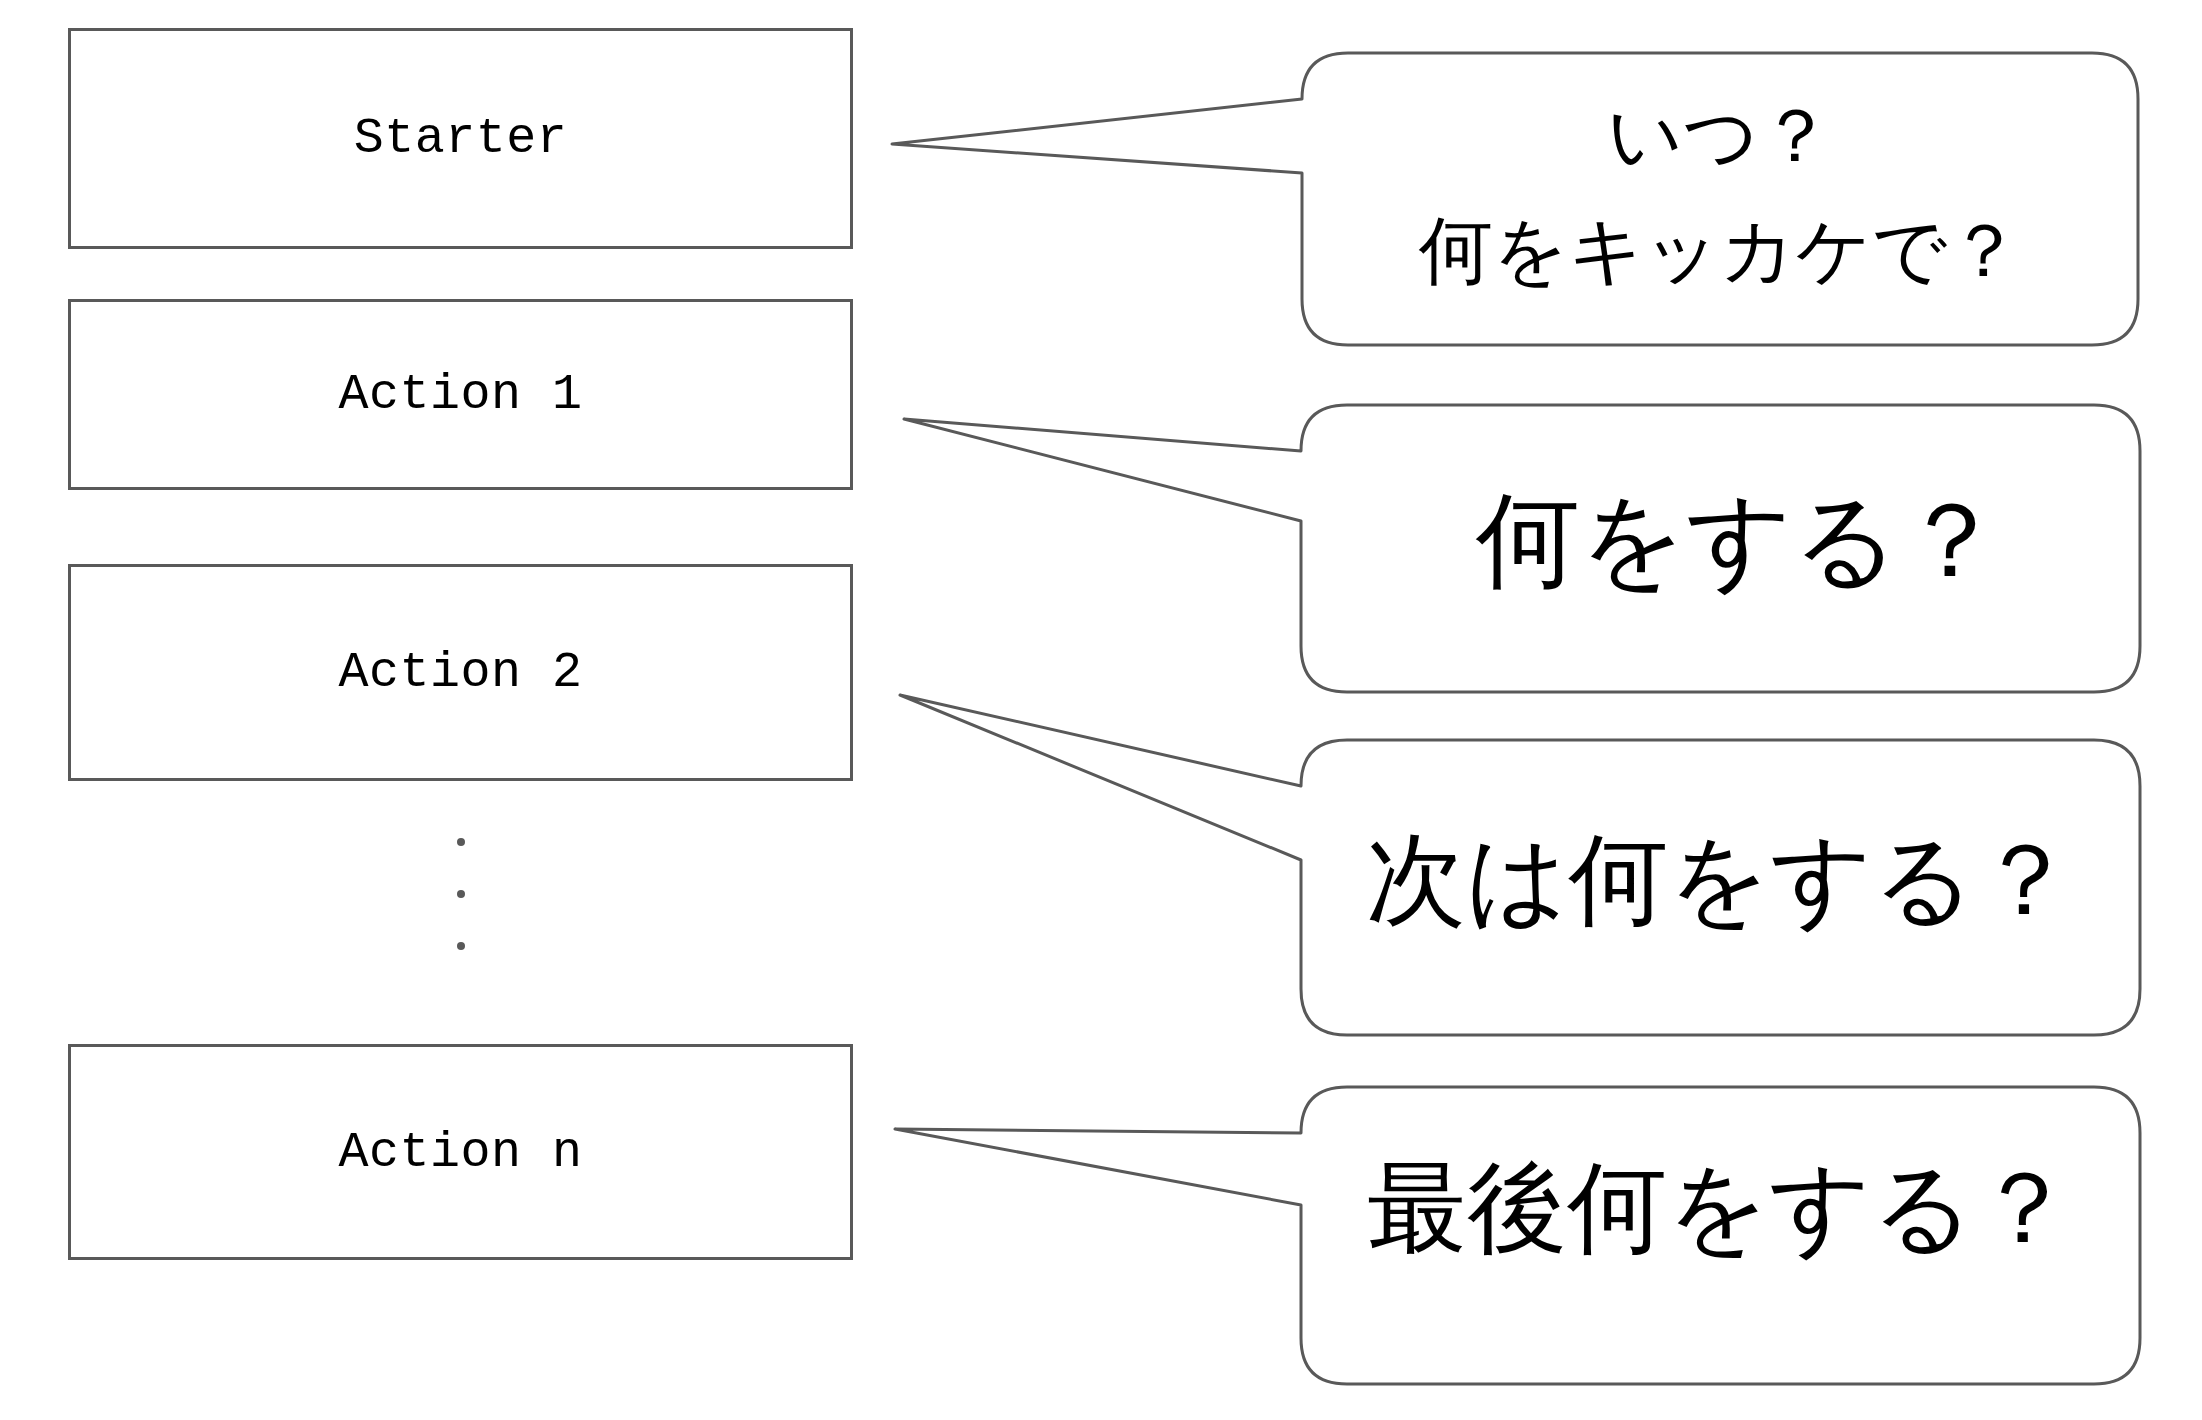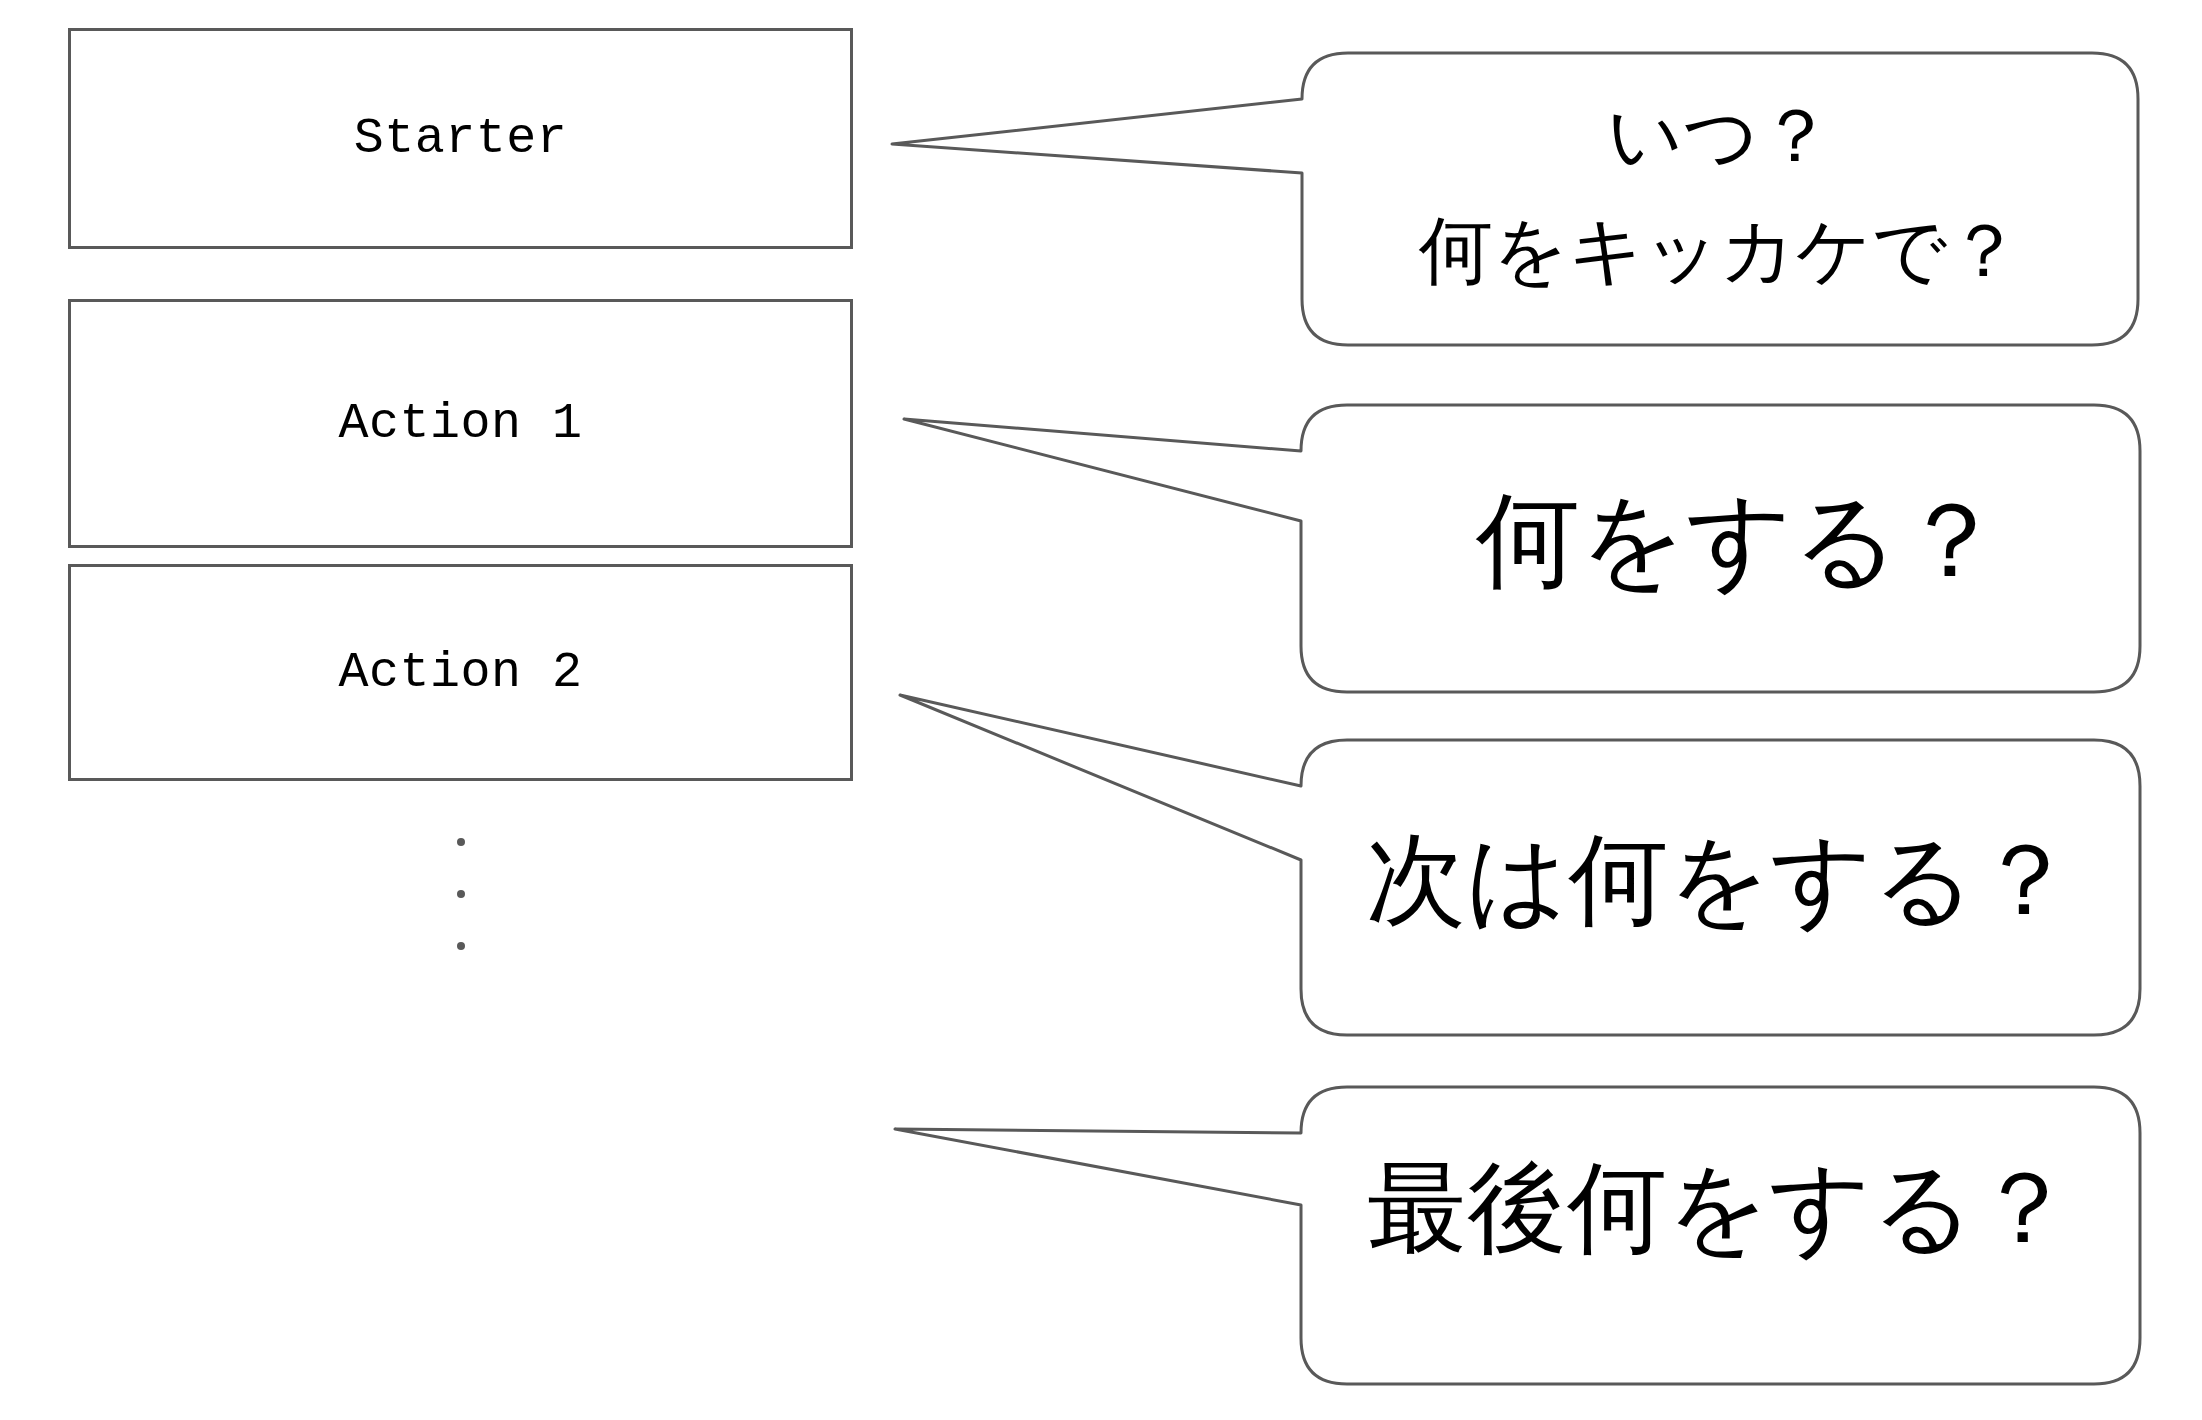--- a/index.html
+++ b/index.html
@@ -33,21 +33,21 @@
     align-items: center;
     justify-content: center;
   }
   .flow-box .label {
     font-size: 50px;
     color: #000000;
     letter-spacing: 0.5px;
     white-space: nowrap;
   }
   .box-starter  { top: 28px;   height: 221px; }
-  .box-action1  { top: 299px;  height: 249px; }
+  .box-action1  { top: 299px;  height: 191px; }
   .box-action2  { top: 564px;  height: 217px; }
   .box-actionn  { top: 1044px; height: 216px; }
 
   .vdot {
     position: absolute;
     left: 457px;
     width: 8px;
     height: 8px;
     border-radius: 50%;
     background: #595959;
@@ -99,20 +99,23 @@
 
   <div class="flow-box box-starter">
     <span class="label">Starter</span>
   </div>
   <div class="flow-box box-action1">
     <span class="label">Action 1</span>
   </div>
   <div class="flow-box box-action2">
     <span class="label">Action 2</span>
   </div>
+  <div class="flow-box box-actionn">
+    <span class="label">Action n</span>
+  </div>
 
   <div class="vdot d1"></div>
   <div class="vdot d2"></div>
   <div class="vdot d3"></div>
 
   <div class="bubble-text bubble-text-1">
     <div>いつ？</div>
     <div>何をキッカケで？</div>
   </div>
   <div class="bubble-text bubble-text-2">

